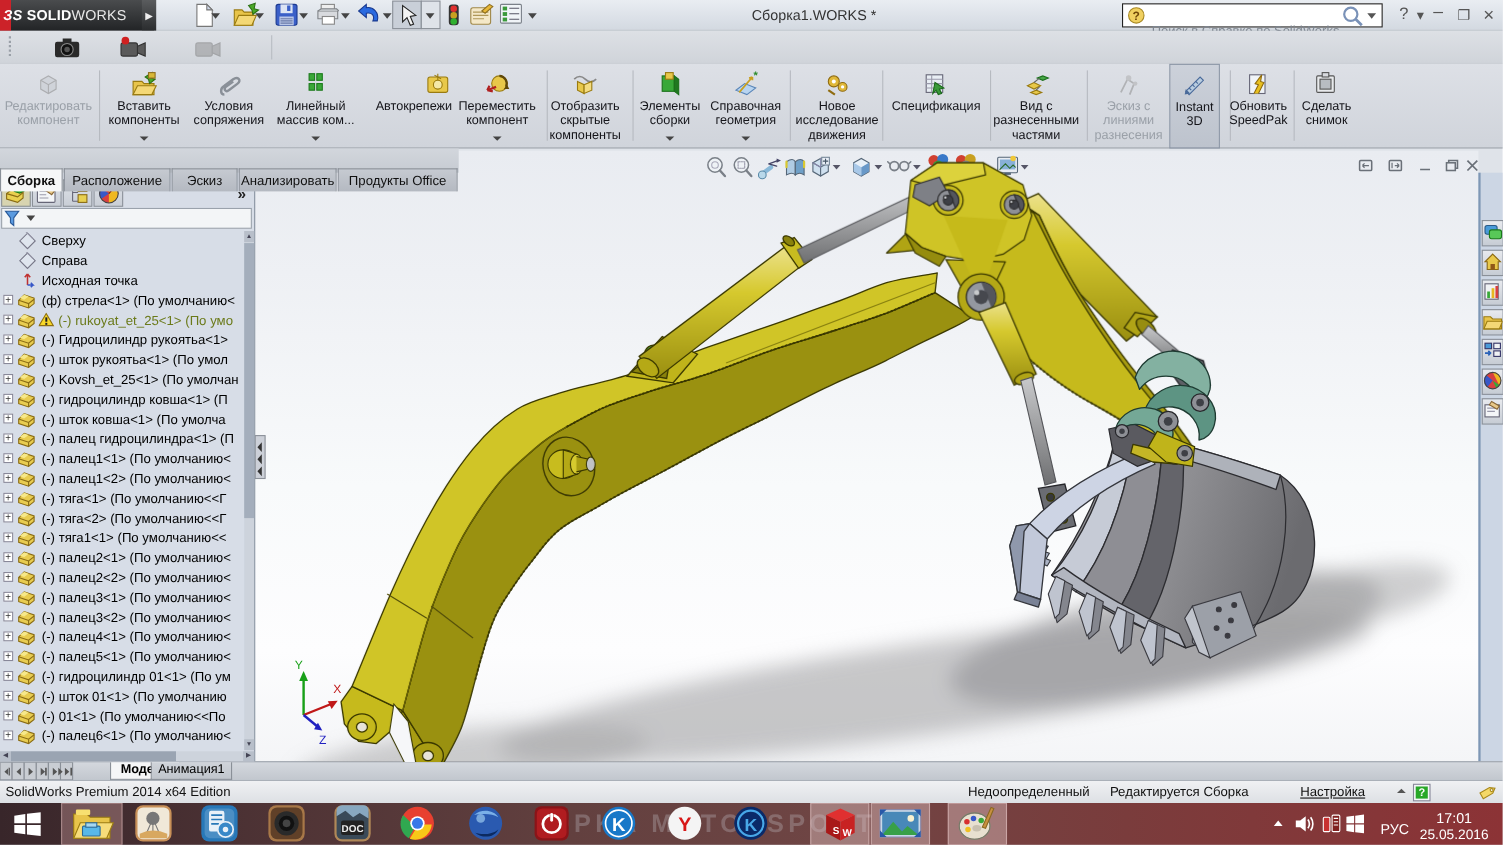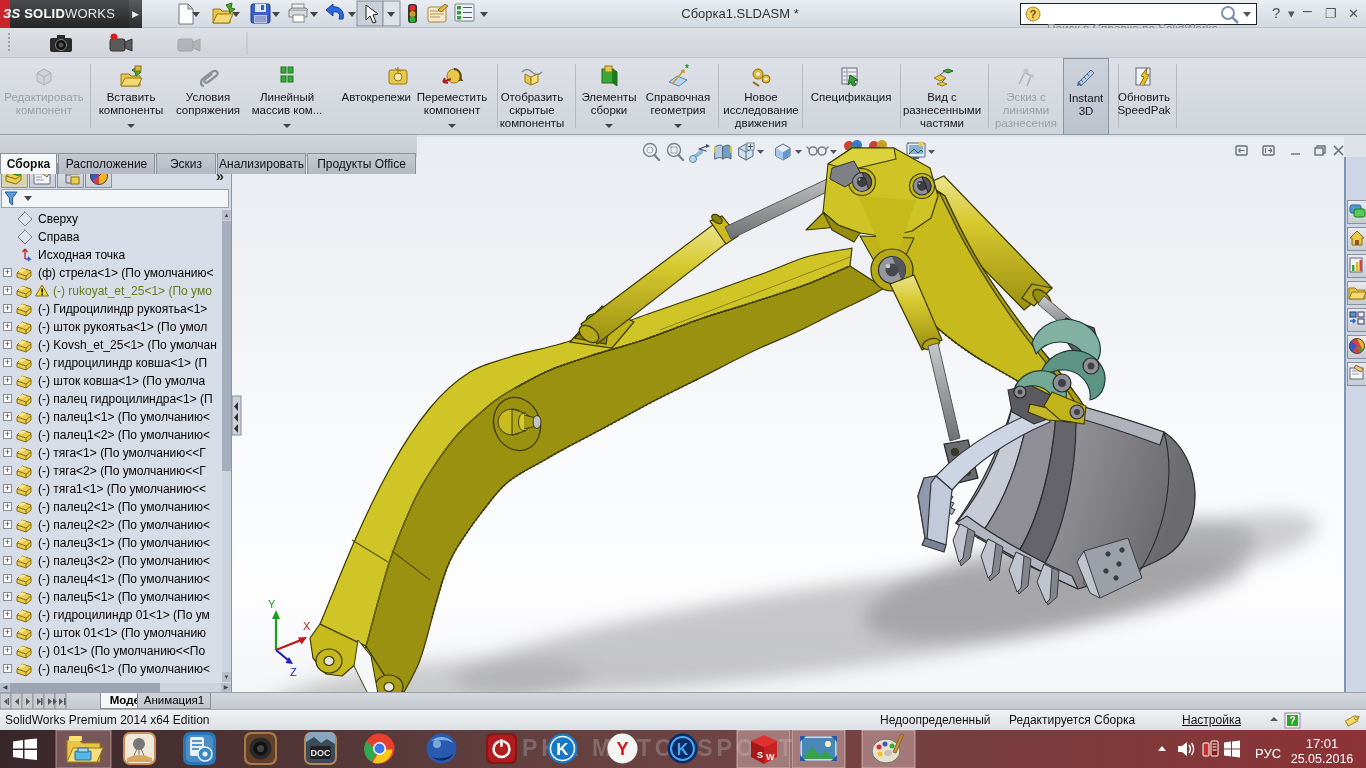--- a/index.html
+++ b/index.html
@@ -55,21 +55,21 @@
 #taskbar{position:absolute;left:0;top:730px;width:1366px;height:38px;background:linear-gradient(90deg,#38262a 0%,#4e3335 18%,#62403f 38%,#6f4544 55%,#7a3c3c 75%,#8c3336 100%);}
 </style></head>
 <body>
 <div id="app">
 
   <div id="titlebar">
     <div id="logo"></div>
       <div id="logored"></div>
     <div id="logotext"><i style="font-weight:bold;font-style:italic;">ЗS</i>&nbsp;<b>SOLID</b><span style="color:#e8e8e8;">WORKS</span></div>
     <div id="logoarr">▶</div>
-    <div id="title" style="left:600px;">Сборка1.SLDASM *</div>
+    <div id="title" style="left:600px;">Сборка1.WORKS *</div>
     <svg class="abs" width="480" height="28" style="left:160px;top:0;">
 
       <g transform="translate(16,3)">
           <path d="M3,1 h9 l5,5 v15 h-14 z" fill="#fff" stroke="#777"></path>
           <path d="M12,1 l5,5 h-5 z" fill="#cfd8e8" stroke="#777"></path>
         </g>
       <path d="M32,12 l8,0 -4,5 z" fill="#444"></path>
 
       <g transform="translate(52,3)">
           <path d="M1,6 h7 l2,2 h8 v12 h-17 z" fill="#e8c44a" stroke="#9a7b10"></path>
@@ -304,20 +304,28 @@
       </div>
     <div class="rsep" style="left:1118px;"></div>
     <div class="rb" style="left:1112px;width:64px;">
         <div class="ric"><svg width="26" height="26">
             <rect x="5" y="4" width="14" height="17" fill="#f0f4f8" stroke="#667"></rect>
             <path d="M9,21 l4,-8 -3,-1 6,-8 -1,6 3,1 -5,10" fill="#e8c020" stroke="#906c10"></path>
           </svg></div>
         <div class="rlb">Обновить<br>SpeedPak</div>
       </div>
     <div class="rsep" style="left:1176px;"></div>
+    <div class="rb" style="left:1174px;width:64px;">
+        <div class="ric"><svg width="26" height="26">
+            <rect x="4" y="5" width="16" height="15" rx="1" fill="#e8eaec" stroke="#555"></rect>
+            <rect x="7" y="8" width="10" height="9" fill="#b8bcc2" stroke="#555"></rect>
+            <rect x="9" y="2" width="6" height="4" fill="#d8dade" stroke="#555"></rect>
+          </svg></div>
+        <div class="rlb">Сделать<br>снимок</div>
+      </div>
   </div>
 
   <div id="tabrow">
     <div class="tab active" style="left:0px;width:57px;">Сборка</div>
     <div class="tab" style="left:58px;width:97px;">Расположение</div>
     <div class="tab" style="left:156px;width:60px;">Эскиз</div>
     <div class="tab" style="left:217px;width:89px;">Анализировать</div>
     <div class="tab" style="left:307px;width:109px;">Продукты Office</div>
   </div>
 

